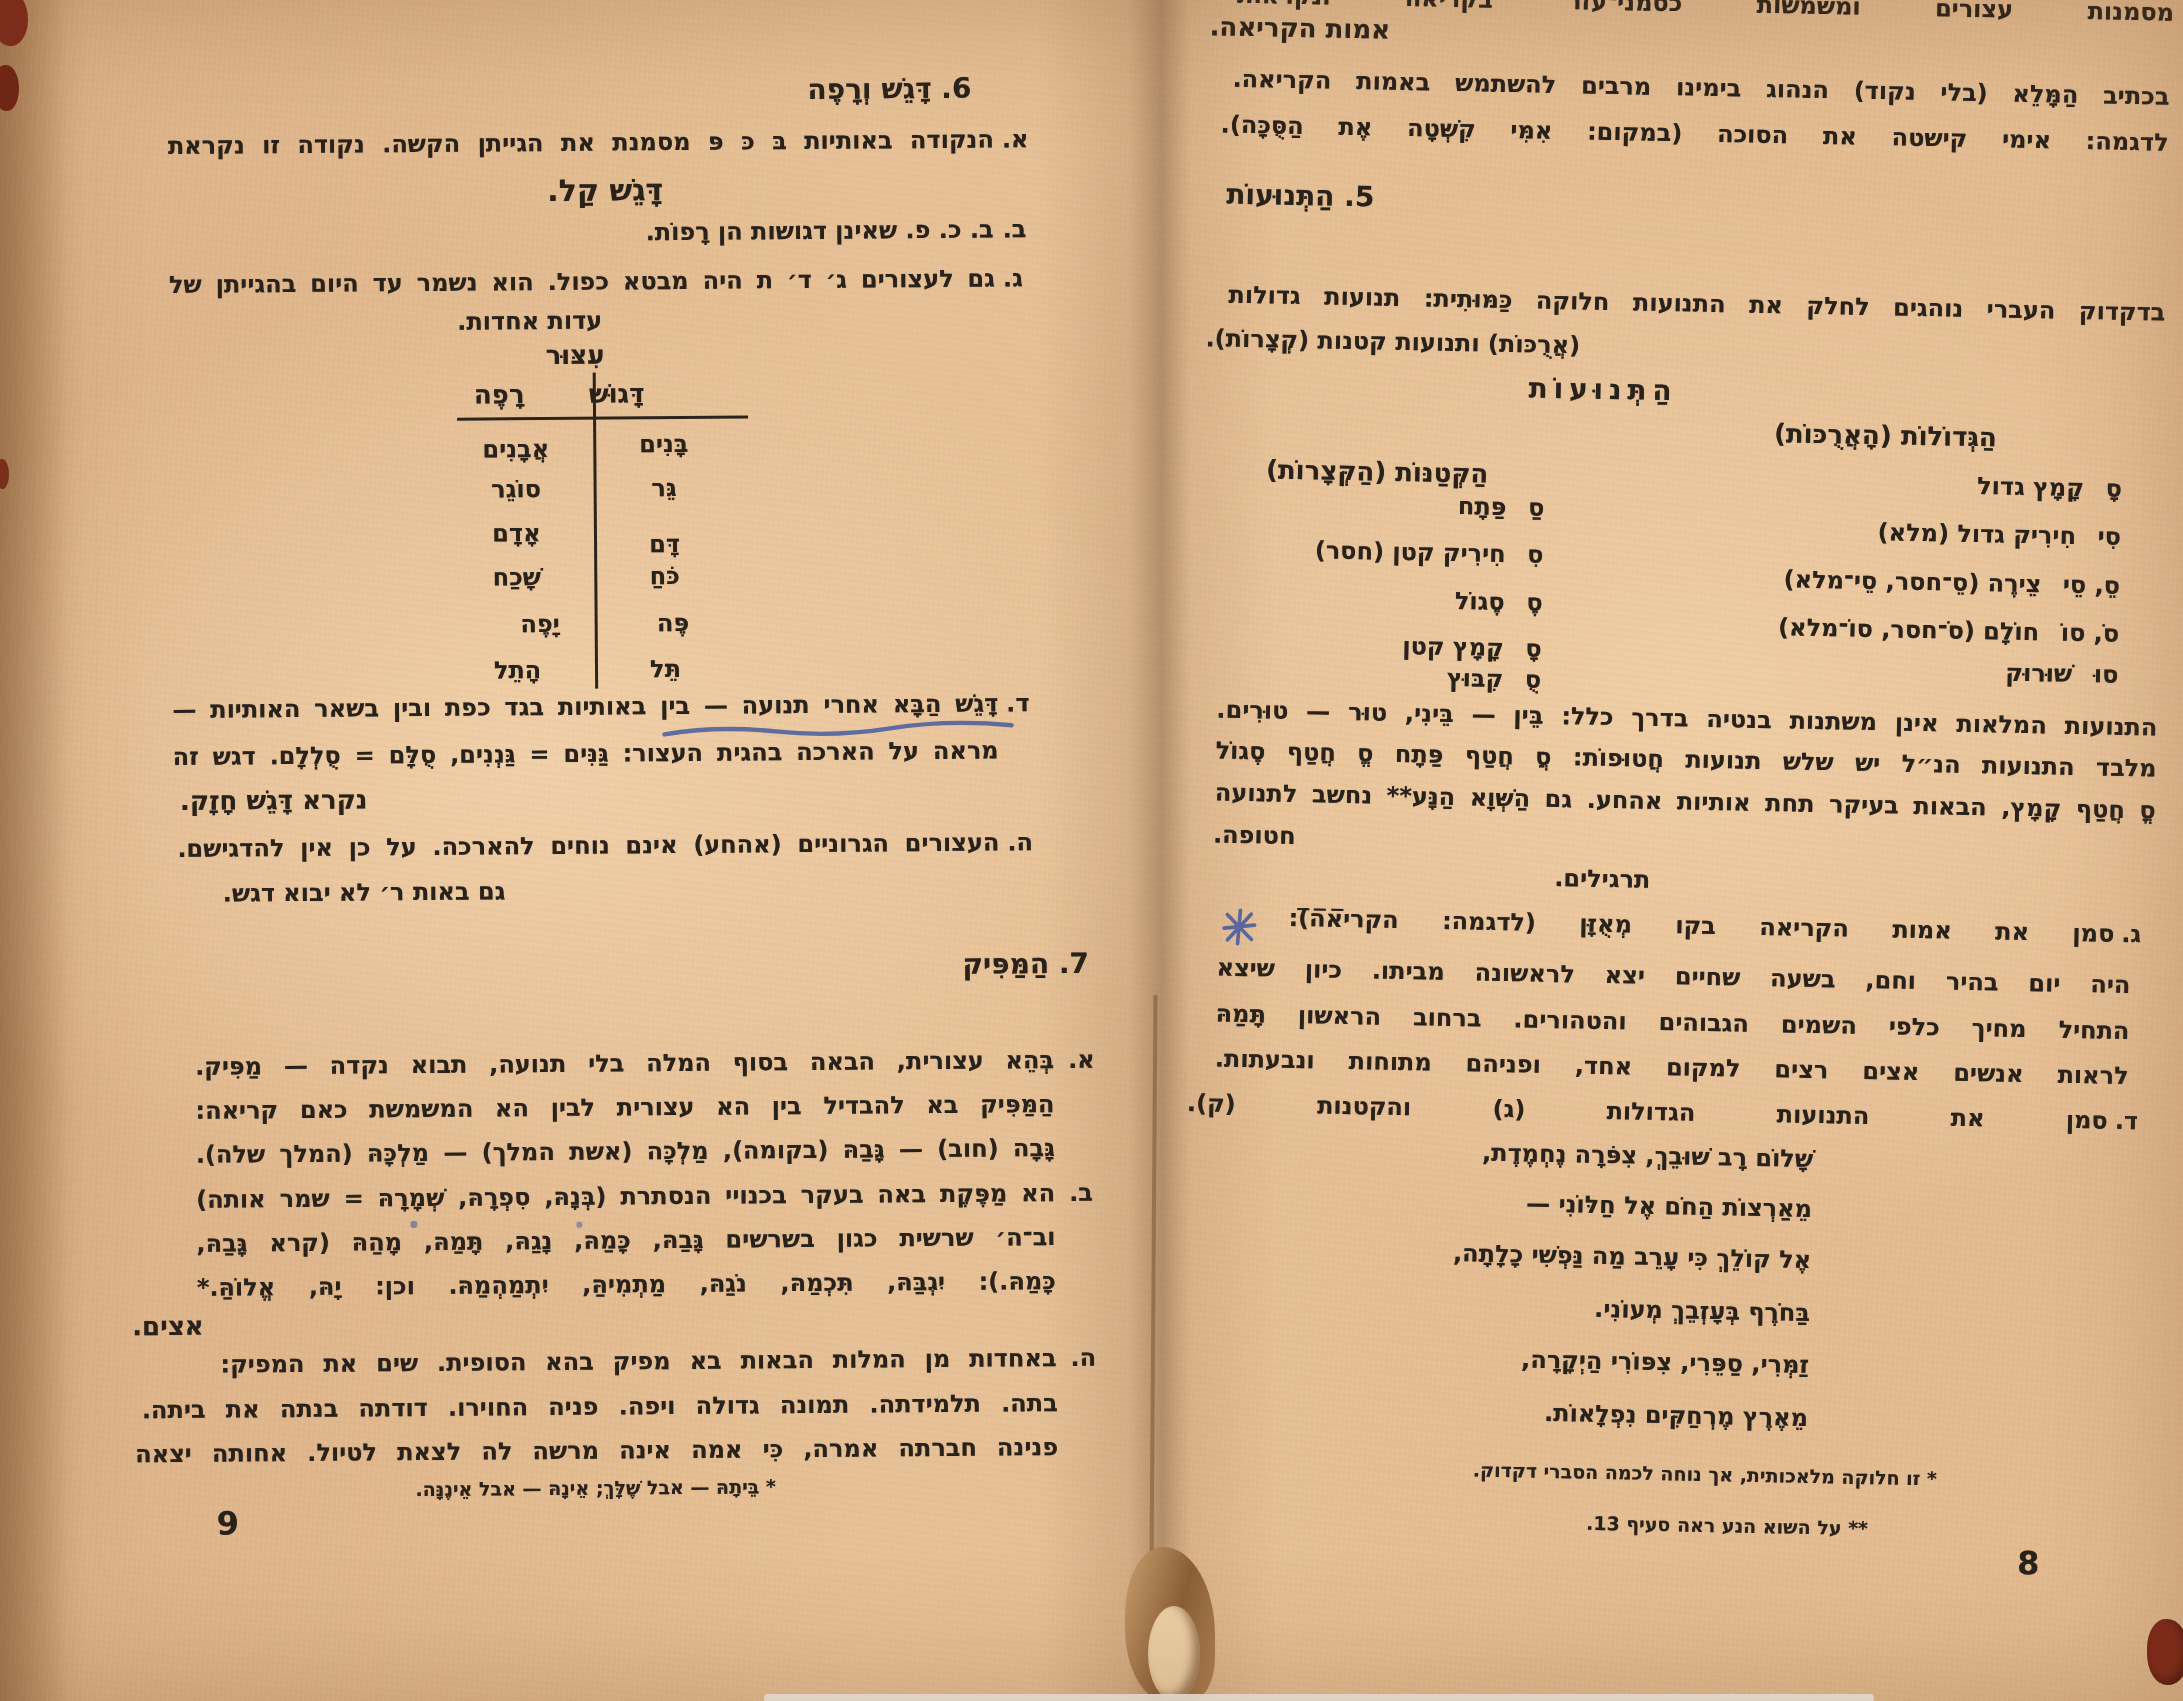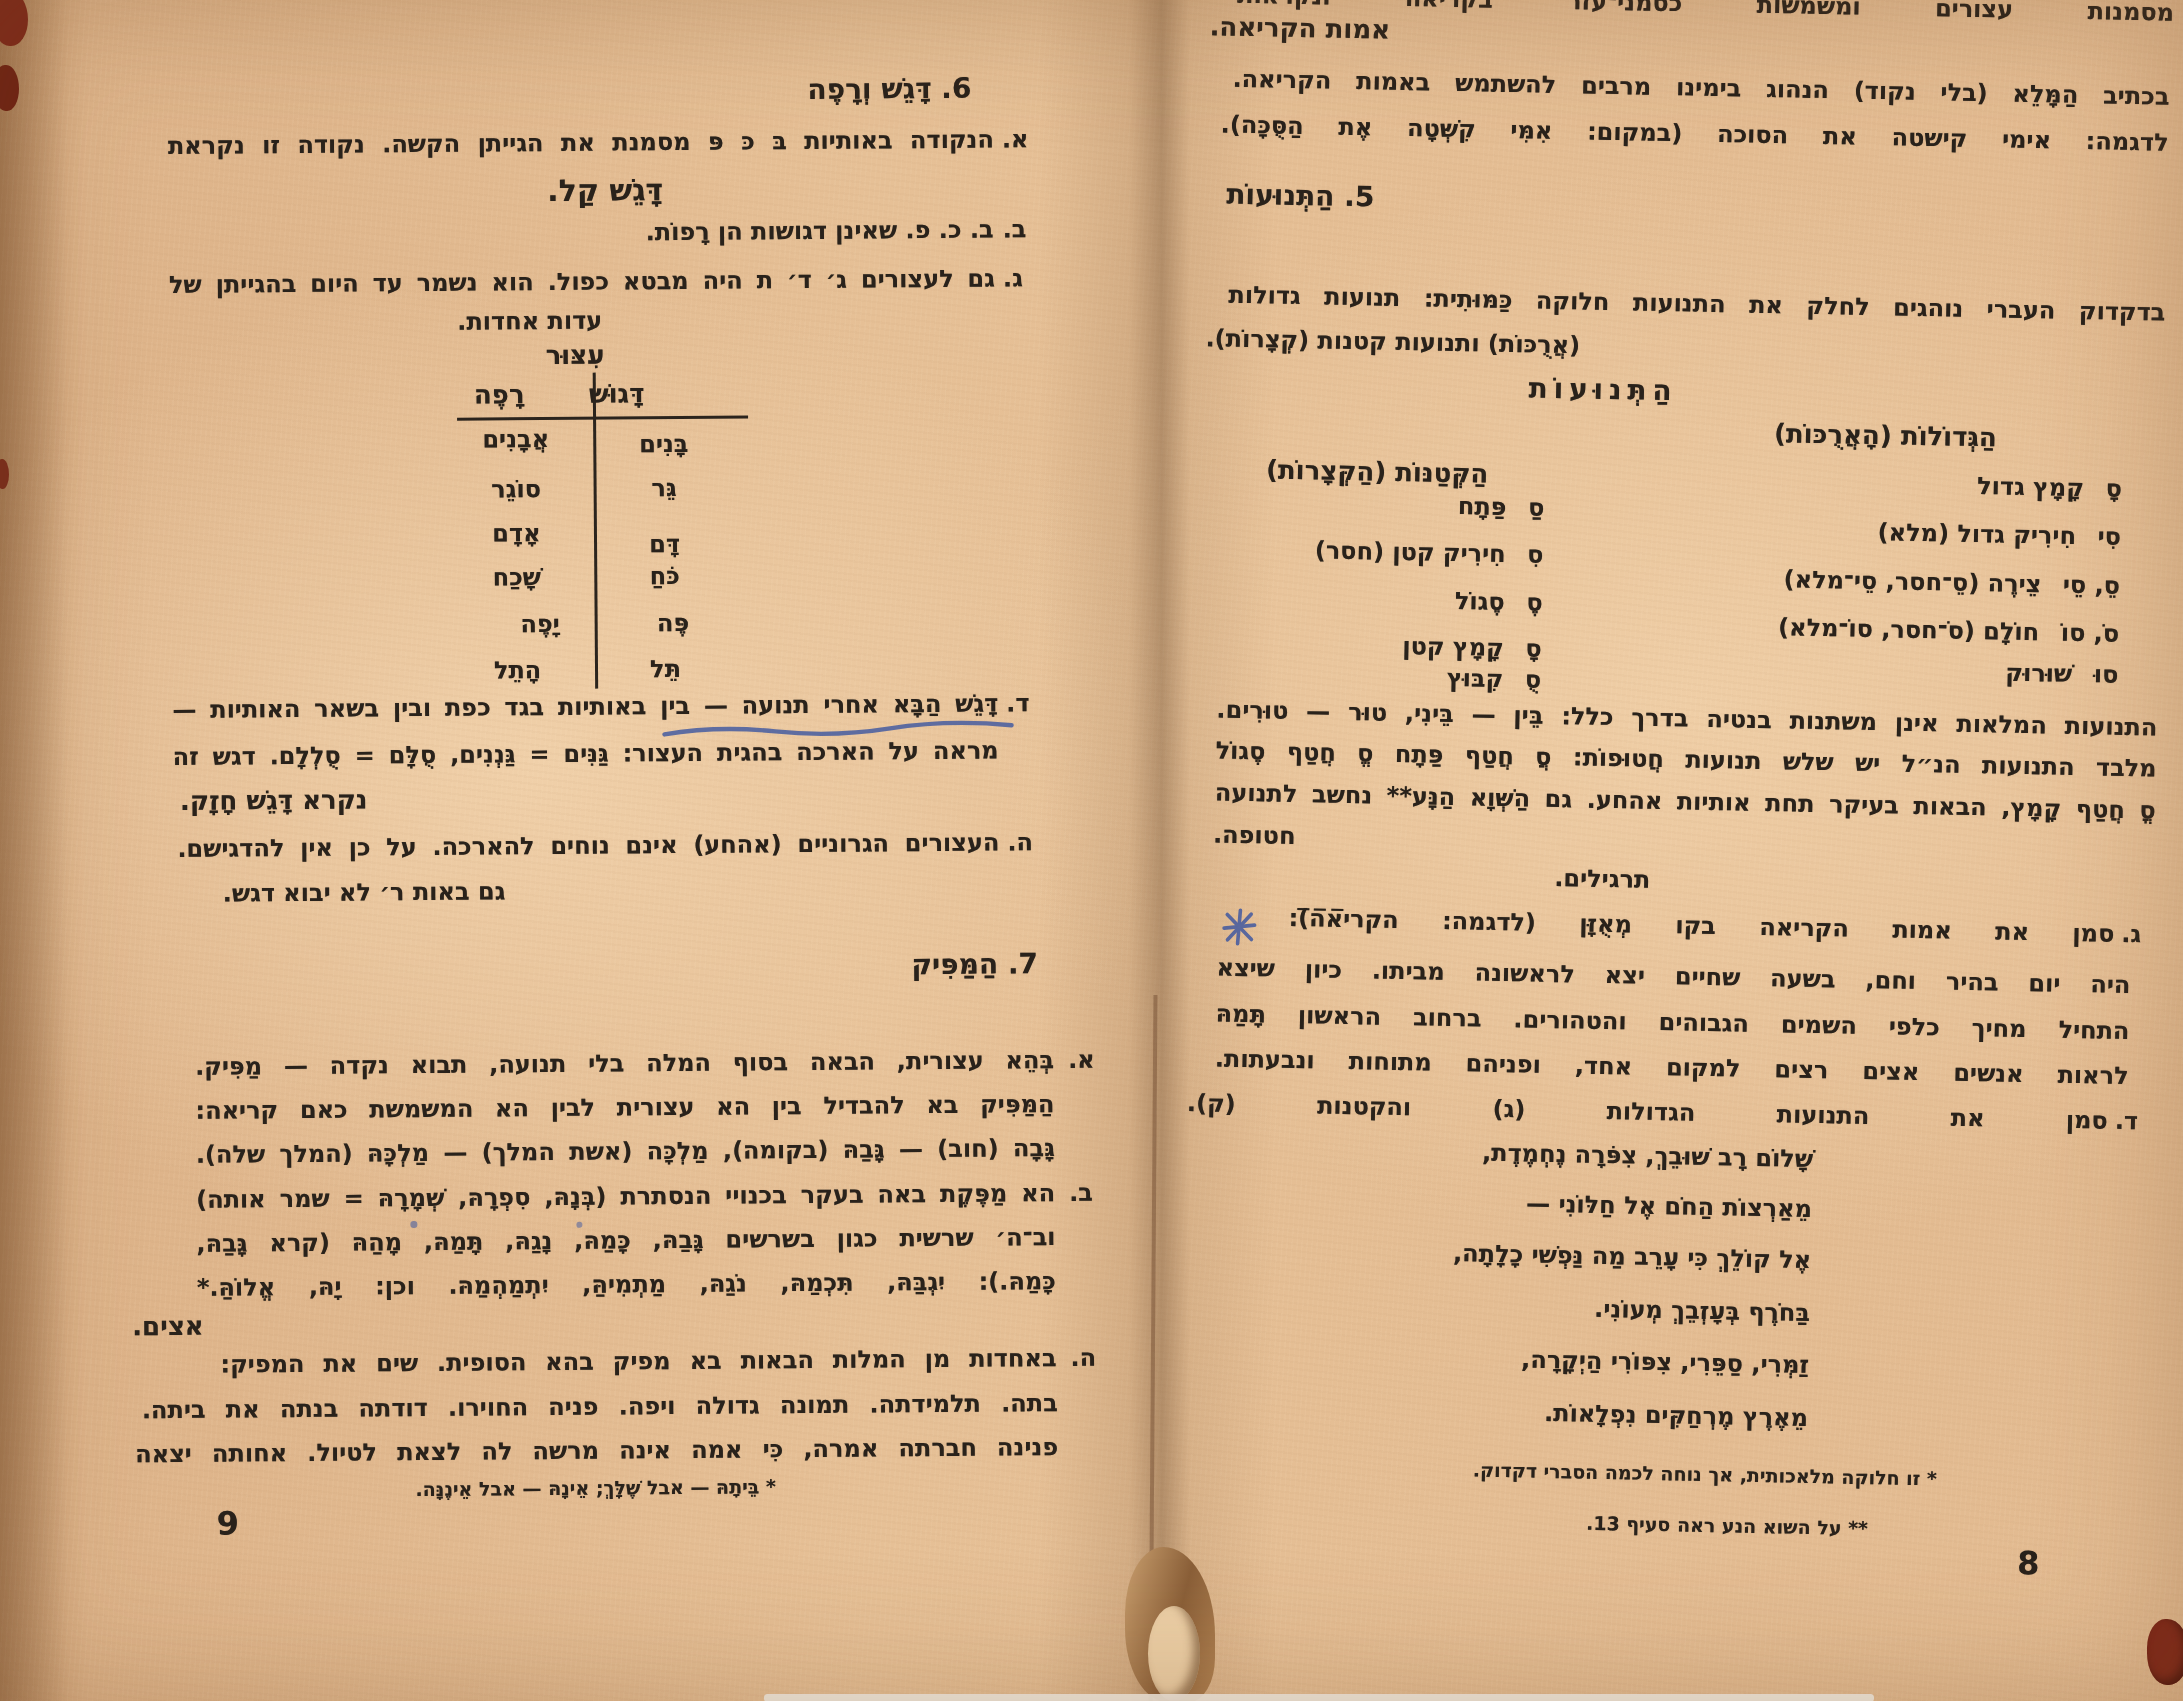--- a/index.html
+++ b/index.html
@@ -138,21 +138,21 @@
     <div class="t just" style="left:173px;top:267px;width:826px">גם לעצורים ג׳ ד׳ ת היה מבטא כפול. הוא נשמר עד היום בהגייתן של</div>
     <div class="t" style="left:461px;top:306px">עדות אחדות.</div>
 
     <div class="t h36" style="left:549px;top:339px">עִצּוּר</div>
     <div class="t h36" style="left:592px;top:378px">דָּגוּשׁ</div>
     <div class="t h36" style="left:477px;top:378px">רָפֶה</div>
     <div class="rule" style="left:460px;top:417px;width:291px;height:2.9px"></div>
     <div class="rule" style="left:596px;top:373px;width:2.9px;height:316px"></div>
 
     <div class="t ctr" style="left:616px;top:430px;width:101px">בָּנִים</div>
-    <div class="t ctr" style="left:459px;top:424px;width:119px">אֲבָנִים</div>
+    <div class="t ctr" style="left:459px;top:434px;width:119px">אֲבָנִים</div>
     <div class="t ctr" style="left:616px;top:474px;width:101px">גֵּר</div>
     <div class="t ctr" style="left:459px;top:474px;width:119px">סוֹגֵר</div>
     <div class="t ctr" style="left:616px;top:530px;width:101px">דָּם</div>
     <div class="t ctr" style="left:459px;top:518px;width:119px">אָדָם</div>
     <div class="t ctr" style="left:616px;top:562px;width:101px">כֹּחַ</div>
     <div class="t ctr" style="left:459px;top:562px;width:119px">שָׁכַח</div>
     <div class="t ctr" style="left:624px;top:609px;width:101px">פֶּה</div>
     <div class="t ctr" style="left:482px;top:609px;width:119px">יָפֶה</div>
     <div class="t ctr" style="left:616px;top:655px;width:101px">תֵּל</div>
     <div class="t ctr" style="left:459px;top:655px;width:119px">הָתֵל</div>
@@ -163,21 +163,21 @@
     <div class="t mid-term" style="left:180px;top:782px">נקרא דָּגֵשׁ חָזָק.</div>
 
     <svg class="ink" style="left:660px;top:721px" width="357" height="23" viewBox="0 0 495 32">
       <path d="M6 20 Q 80 8 160 17 T 320 14 T 489 11" stroke="#3b55a0" stroke-width="6" fill="none" stroke-linecap="round" opacity="0.8"></path>
     </svg>
 
     <div class="t" style="left:1007px;top:831px">ה.</div>
     <div class="t just" style="left:177px;top:831px;width:822px">העצורים הגרוניים (אהחע) אינם נוחים להארכה. על כן אין להדגישם.</div>
     <div class="t" style="left:222px;top:876px">גם באות ר׳ לא יבוא דגש.</div>
 
-    <div class="t h" style="left:910px;top:950px">7. הַמַּפִּיק</div>
+    <div class="t h" style="left:961px;top:950px">7. הַמַּפִּיק</div>
 
     <div class="t" style="left:1066px;top:1049px">א.</div>
     <div class="t just" style="left:193px;top:1049px;width:859px">בְּהֵא עצורית, הבאה בסוף המלה בלי תנועה, תבוא נקדה — מַפִּיק.</div>
     <div class="t just" style="left:193px;top:1093px;width:859px">הַמַּפִּיק בא להבדיל בין הא עצורית לבין הא המשמשת כאם קריאה:</div>
     <div class="t just" style="left:193px;top:1137px;width:859px">גָּבָה (חוב) — גָּבַהּ (בקומה), מַלְכָּה (אשת המלך) — מַלְכָּהּ (המלך שלה).</div>
 
     <div class="t" style="left:1066px;top:1182px">ב.</div>
     <div class="t just" style="left:193px;top:1182px;width:859px">הא מַפֶּקֶת באה בעקר בכנויי הנסתרת (בְּנָהּ, סִפְרָהּ, שְׁמָרָהּ = שמר אותה)</div>
     <div class="t just" style="left:193px;top:1226px;width:859px">וב־ה׳ שרשית כגון בשרשים גָּבַהּ, כָּמַהּ, נָגַהּ, תָּמַהּ, מָהַהּ (קרא גָּבַהּ,</div>
     <div class="t just" style="left:193px;top:1270px;width:859px">כָּמַהּ.): יִגְבַּהּ, תִּכְמַהּ, נֹגַהּ, מַתְמִיהַּ, יִתְמַהְמַהּ. וכן: יָהּ, אֱלוֹהַּ.*</div>

